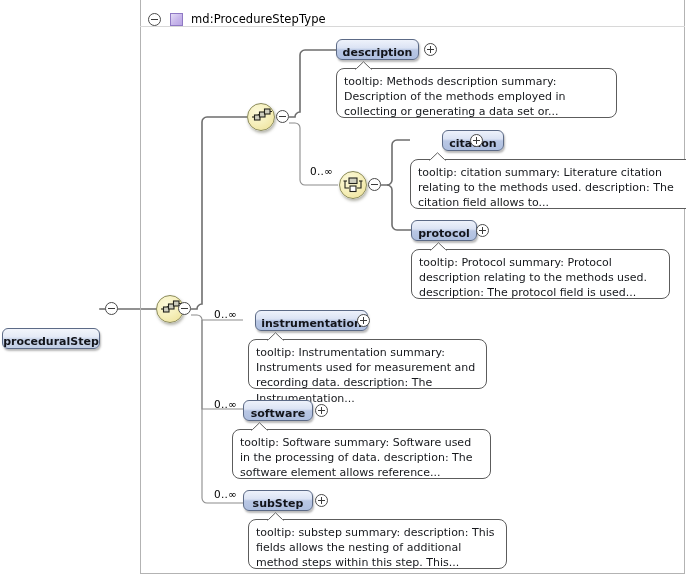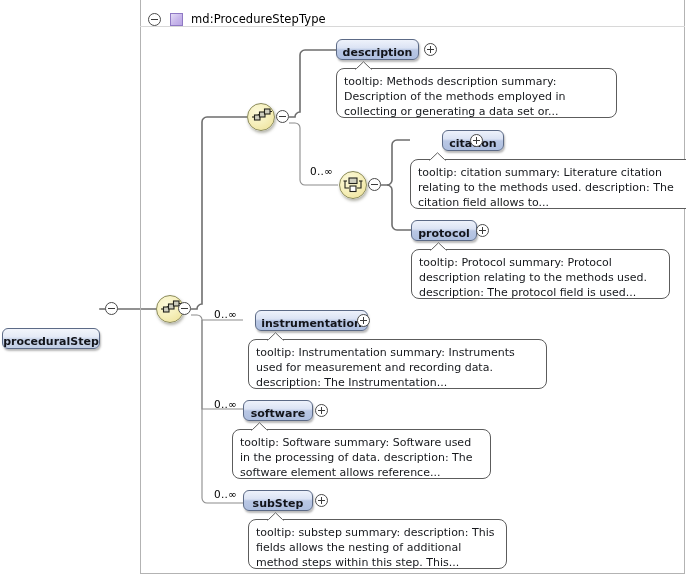--- a/index.html
+++ b/index.html
@@ -300,21 +300,21 @@
       </svg>
     </div>
     <span>tooltip: Protocol summary: Protocol description relating to the methods used. description: The protocol field is used...</span>
   </div>
 
   <div class="occur" style="left:214px; top:308px;">0..∞</div>
   <div class="node" style="left:243px; top:310px; width:113px;margin-left:12px;">
     <span>instrumentation</span>
   </div>
   <div class="toggle plus" style="left:357px; top:314px;"></div>
-  <div class="tooltip" style="left:248px; top:339px; width:299px; height:50px;">
+  <div class="tooltip" style="left:248px; top:339px; width:239px; height:50px;">
     <div class="tail">
       <svg width="17" height="9" viewBox="0 0 17 9">
         <path d="M0.5 8.5 L8.5 0.8 L16.5 8.5" fill="#ffffff" stroke="#5c5c5c" stroke-width="1"></path>
         <path d="M1 8.6 H16" stroke="#ffffff" stroke-width="1.6"></path>
       </svg>
     </div>
     <span>tooltip: Instrumentation summary: Instruments used for measurement and recording data. description: The Instrumentation...</span>
   </div>
 
   <div class="occur" style="left:214px; top:398px;">0..∞</div>

